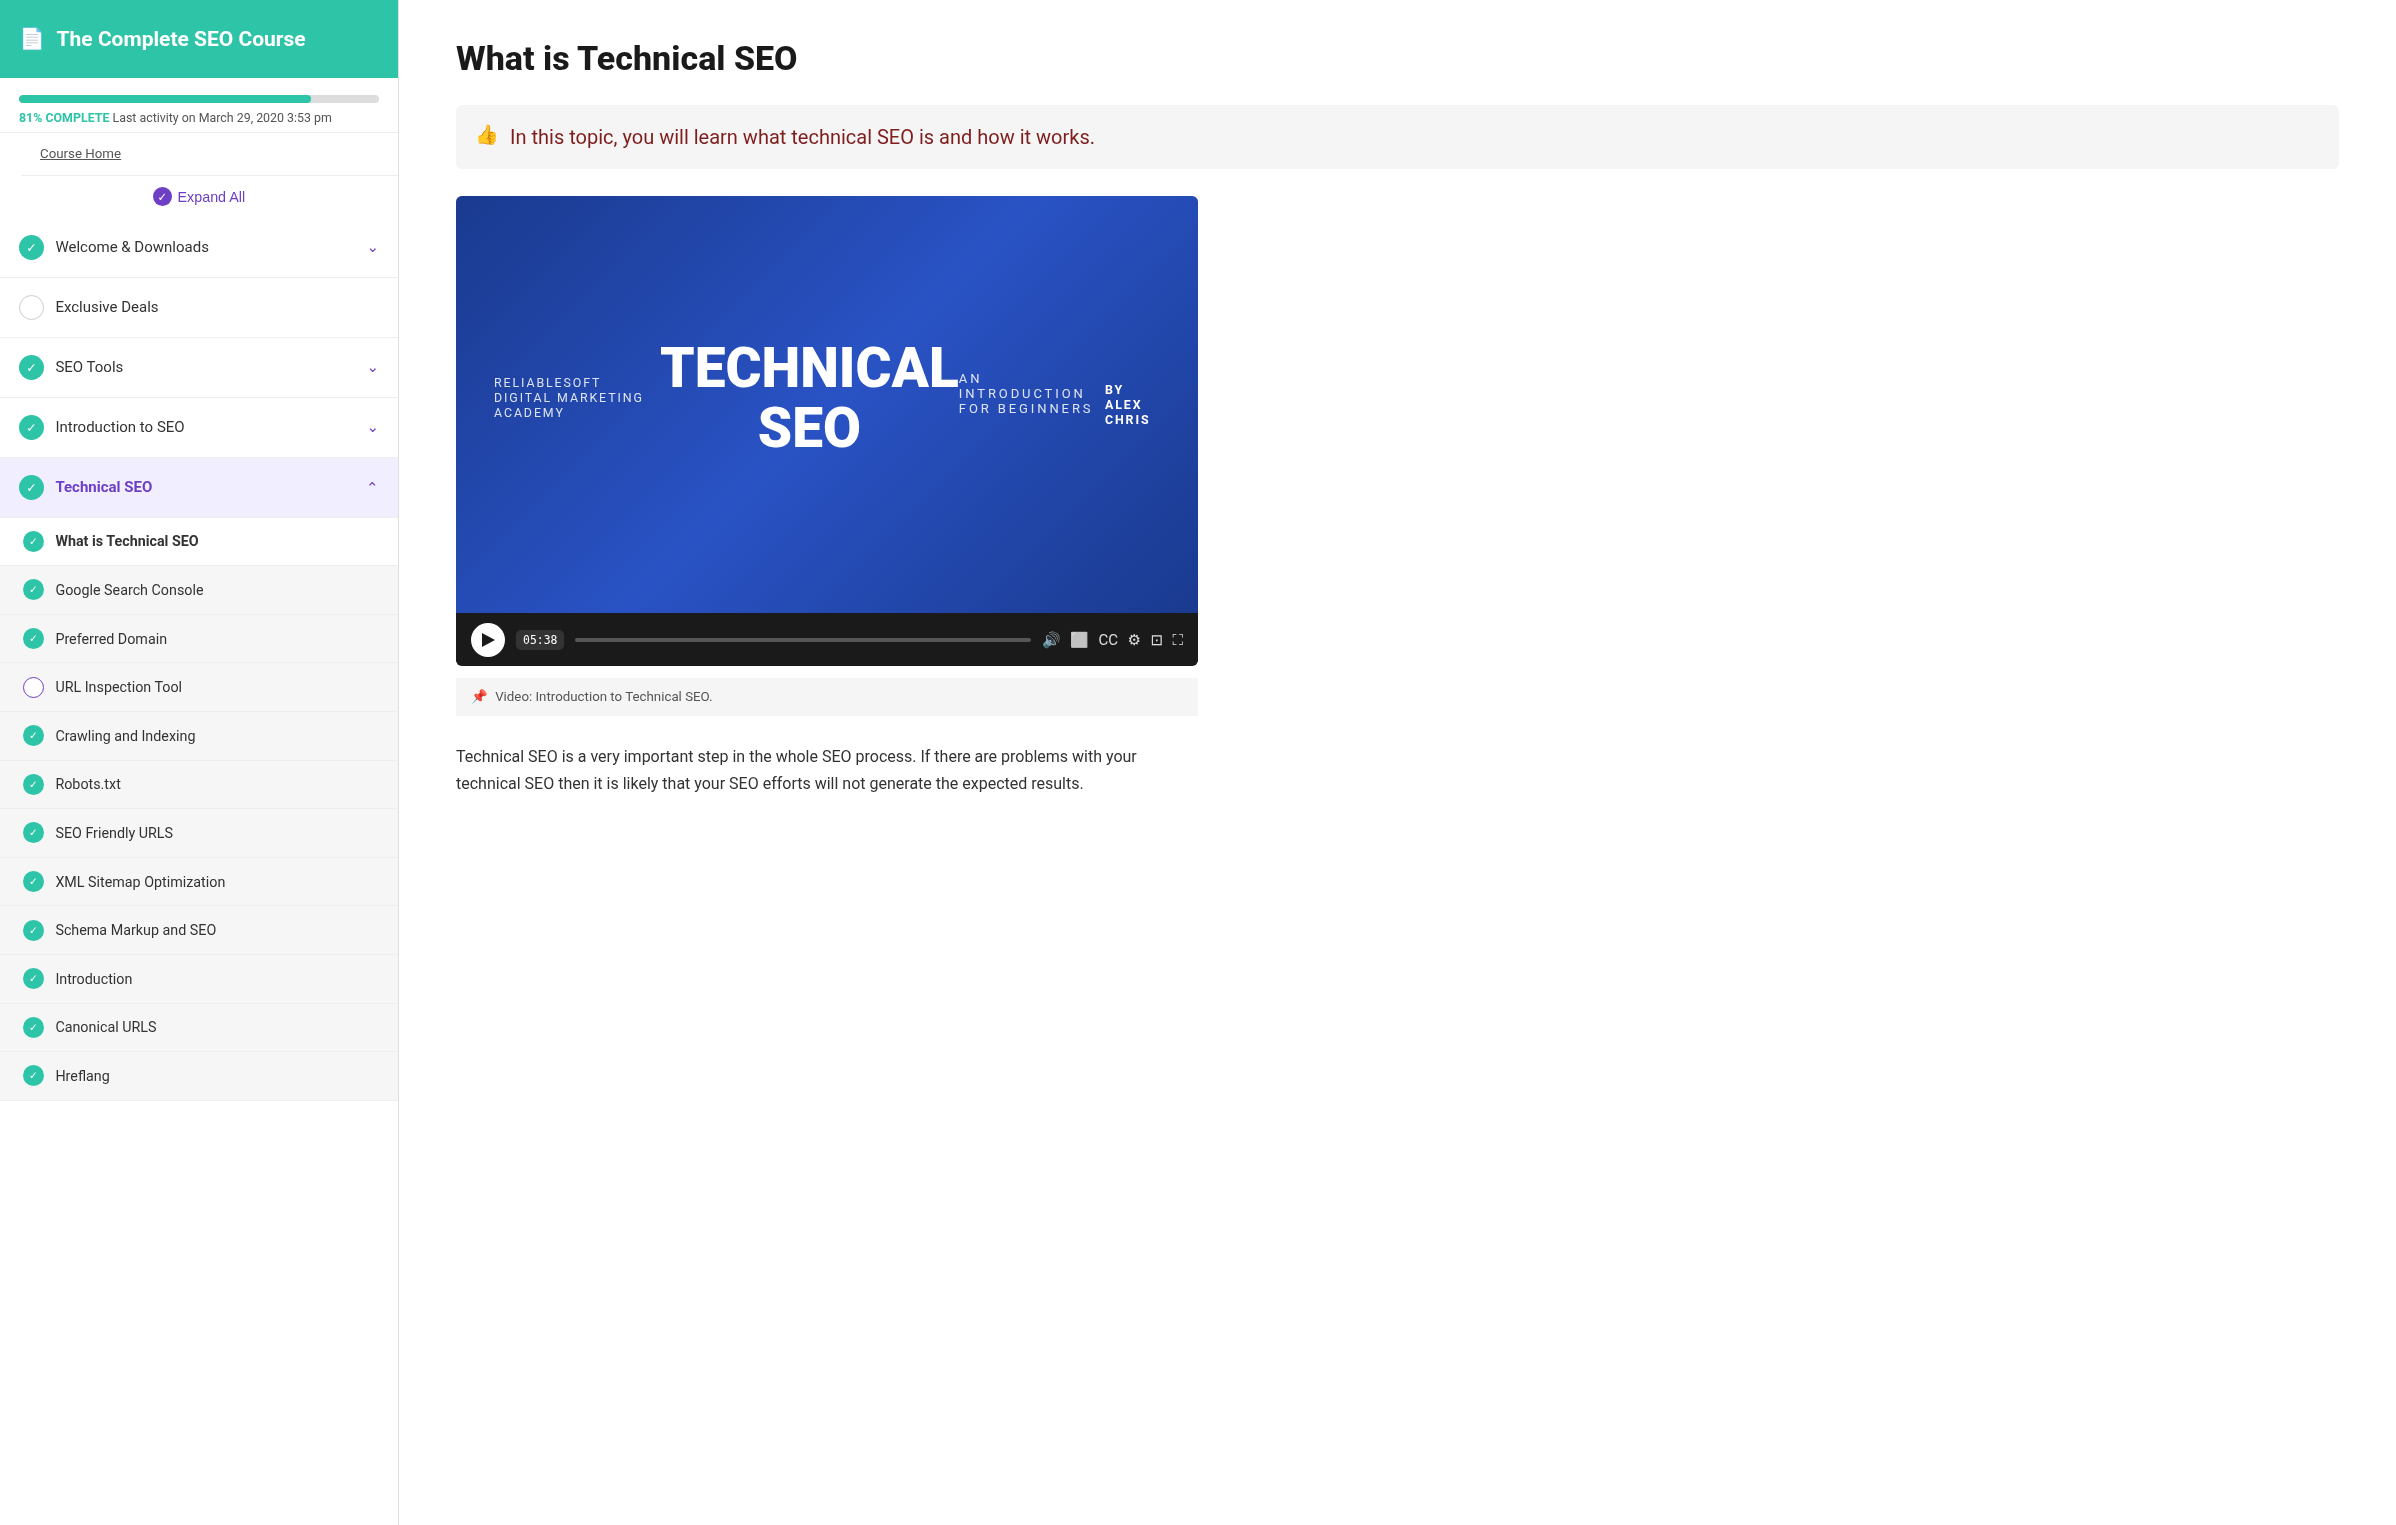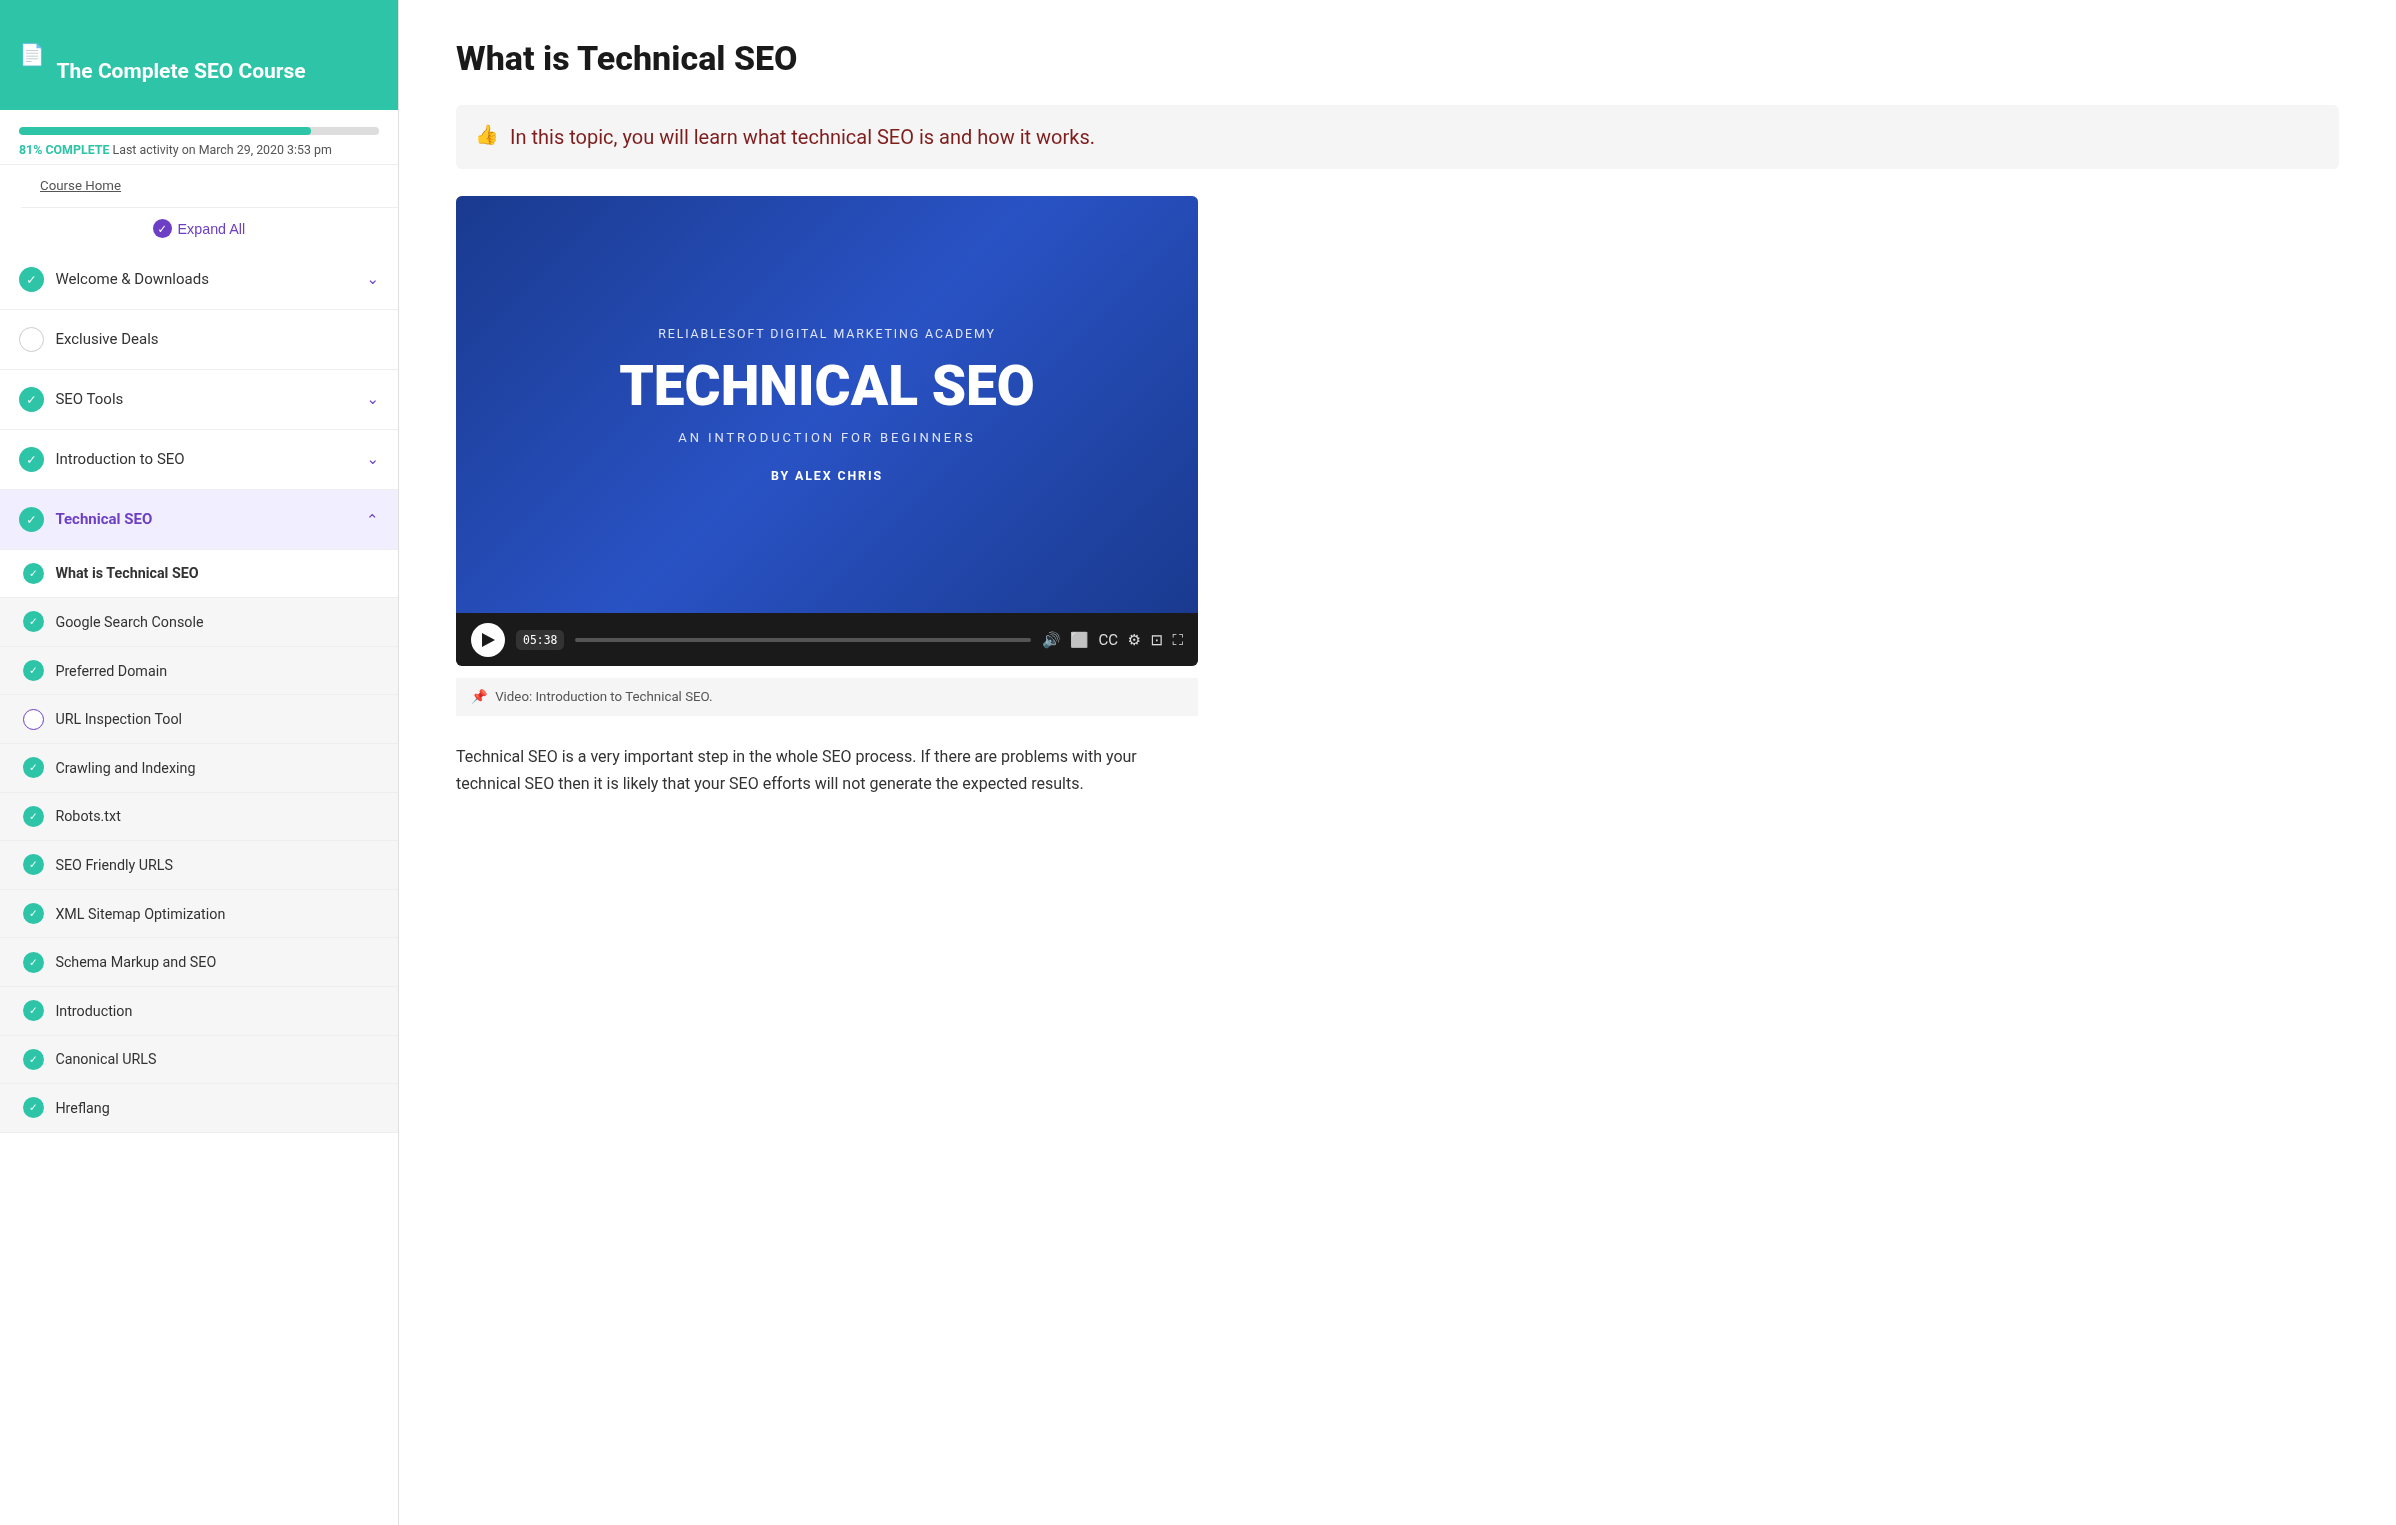--- a/index.html
+++ b/index.html
@@ -24,21 +24,20 @@
       gap: 11.4px;
     }
     .sidebar-header-icon {
       color: #fff;
       font-size: 21px;
     }
     .sidebar-header-title {
       color: #fff;
       font-size: 21px;
       font-weight: 700;
-      margin-top: 32px;
     }
 
     .progress-section {
       padding: 17px 19px 7px;
       border-bottom: 1px solid #eee;
     }
     .progress-bar-track {
       height: 7.6px;
       background: #ddd;
       border-radius: 3.8px;
@@ -222,21 +221,20 @@
       width: 100%;
       max-width: 742px;
       border-radius: 5.7px;
       overflow: hidden;
       margin-bottom: 11.4px;
     }
     .video-thumbnail {
       background: linear-gradient(135deg, #1a3a8f 0%, #2952c4 50%, #1a3a8f 100%);
       aspect-ratio: 16/9;
       display: flex;
-      flex-direction: column;
       align-items: center;
       justify-content: center;
       position: relative;
       padding: 38px;
     }
     .video-academy-text {
       color: rgba(255,255,255,0.85);
       font-size: 12.4px;
       letter-spacing: 1.9px;
       text-transform: uppercase;

